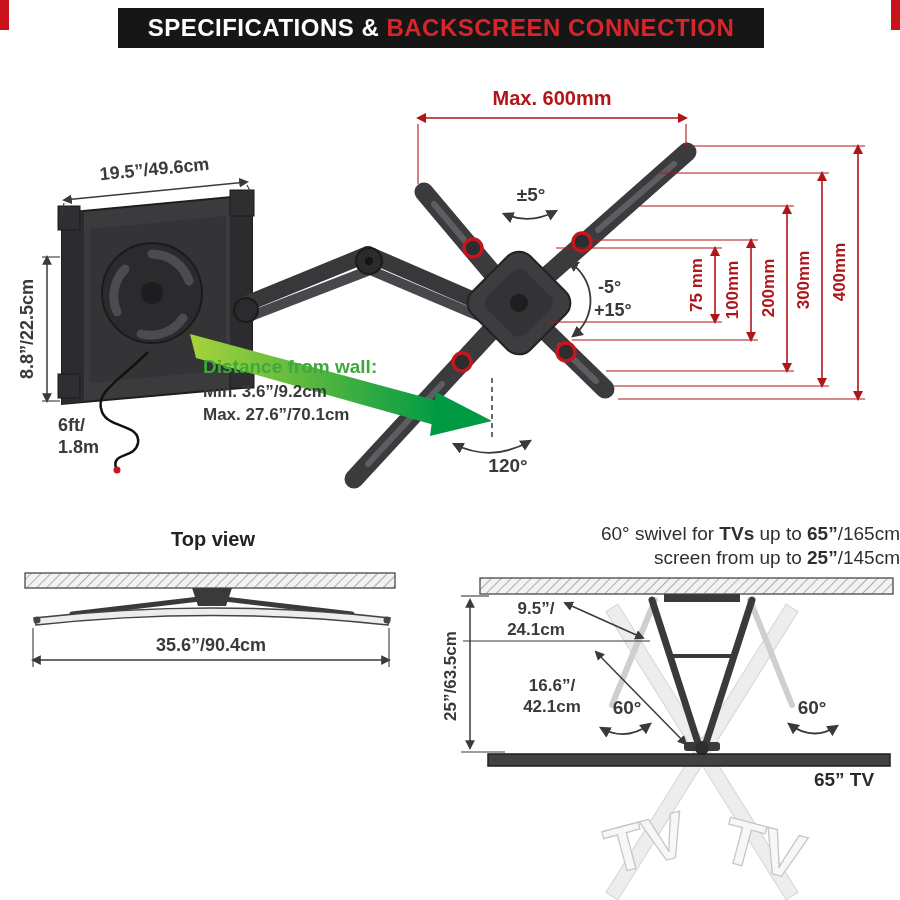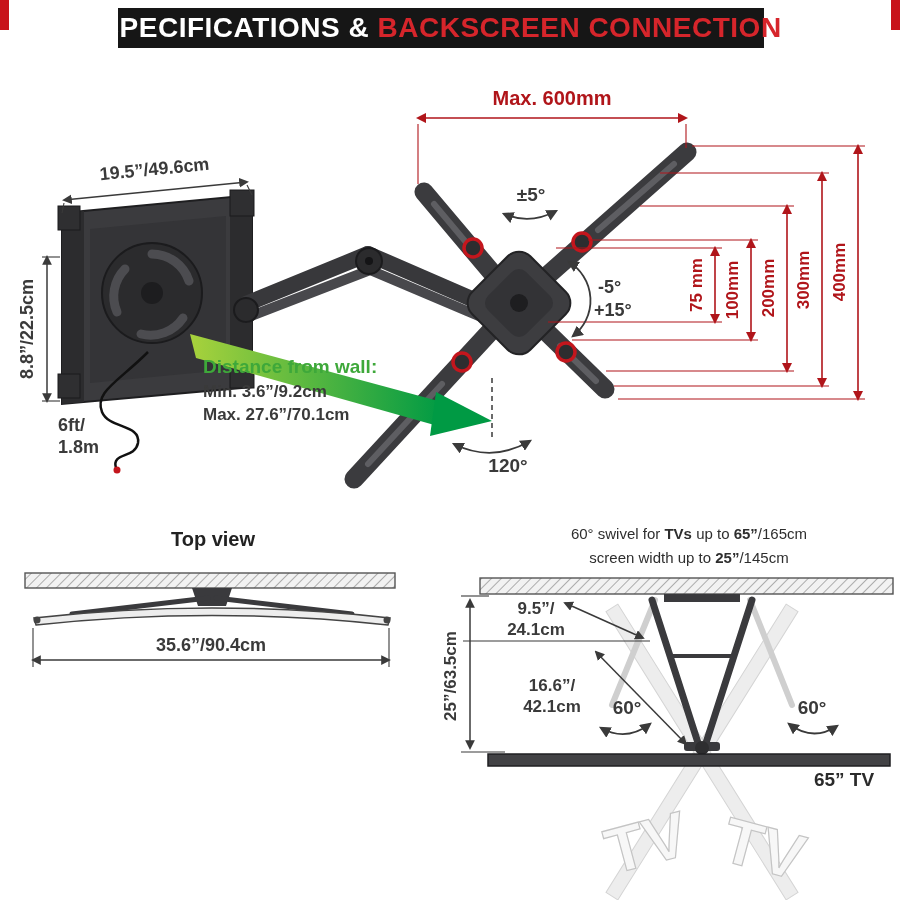--- a/index.html
+++ b/index.html
@@ -4,25 +4,25 @@
 <style>
   html,body{margin:0;padding:0;background:#ffffff;}
   .stage{position:relative;width:900px;height:900px;background:#ffffff;overflow:hidden;
          font-family:"Liberation Sans",sans-serif;}
   
   .hdr-corner{position:absolute;top:0;width:9px;height:30px;background:#c8131b;}
   .hdr-corner.left{left:0;}
   .hdr-corner.right{right:0;}
   .hdr-bar{position:absolute;left:118px;top:8px;width:646px;height:40px;background:#161616;
            display:flex;align-items:center;justify-content:center;}
-  .hdr-bar span{font-size:28px;font-weight:700;letter-spacing:.5px;color:#ffffff;white-space:pre;}
+  .hdr-bar span{font-size:24px;font-weight:700;letter-spacing:.5px;color:#ffffff;white-space:pre;}
   .hdr-bar span.red{color:#d6252b;}
   
-  .sv-heading{position:absolute;left:478px;top:522px;width:422px;text-align:center;
-              font-size:15px;line-height:24px;color:#2e2e2e;font-weight:400;}
+  .sv-heading{position:absolute;left:478px;top:522px;width:422px;text-align:right;
+              font-size:19px;line-height:24px;color:#2e2e2e;font-weight:400;}
   .sv-heading b{font-weight:700;}
   
   svg{position:absolute;left:0;top:0;}
   text{font-family:"Liberation Sans",sans-serif;}
   .t-red{fill:#b0151a;font-weight:700;}
   .t-dark{fill:#3a3a3a;font-weight:700;}
   .t-green{fill:#3ea83a;font-weight:700;}
   .t-ink{fill:#222222;font-weight:700;}
   .fs20{font-size:20px}.fs19{font-size:19px}.fs18{font-size:18px}.fs17{font-size:17px}
   .wm{fill:#f7f7f7;stroke:#c4c4c4;stroke-width:1.2;font-weight:700;font-size:64px;}
@@ -39,21 +39,21 @@
 
   <div class="hdr-corner left"></div>
   <div class="hdr-bar">
     <span>SPECIFICATIONS &amp; </span>
       <span class="red">BACKSCREEN CONNECTION</span>
   </div>
   <div class="hdr-corner right"></div>
 
   <div class="sv-heading">
     <div><span>60° swivel for </span><b>TVs</b><span> up to </span><b>65”</b><span>/165cm</span></div>
-    <div><span>screen width up to </span><b>25”</b><span>/145cm</span></div>
+    <div><span>screen from up to </span><b>25”</b><span>/145cm</span></div>
   </div>
 
   <svg width="900" height="900" viewBox="0 0 900 900">
     <defs>
       <marker id="aD" viewBox="0 0 10 10" refX="8" refY="5" markerWidth="6.5" markerHeight="6.5" orient="auto-start-reverse">
         <path d="M 0 0 L 10 5 L 0 10 z" fill="#3a3a3a"></path>
       </marker>
       <marker id="aR" viewBox="0 0 10 10" refX="8" refY="5" markerWidth="6.5" markerHeight="6.5" orient="auto-start-reverse">
         <path d="M 0 0 L 10 5 L 0 10 z" fill="#b0151a"></path>
       </marker>

